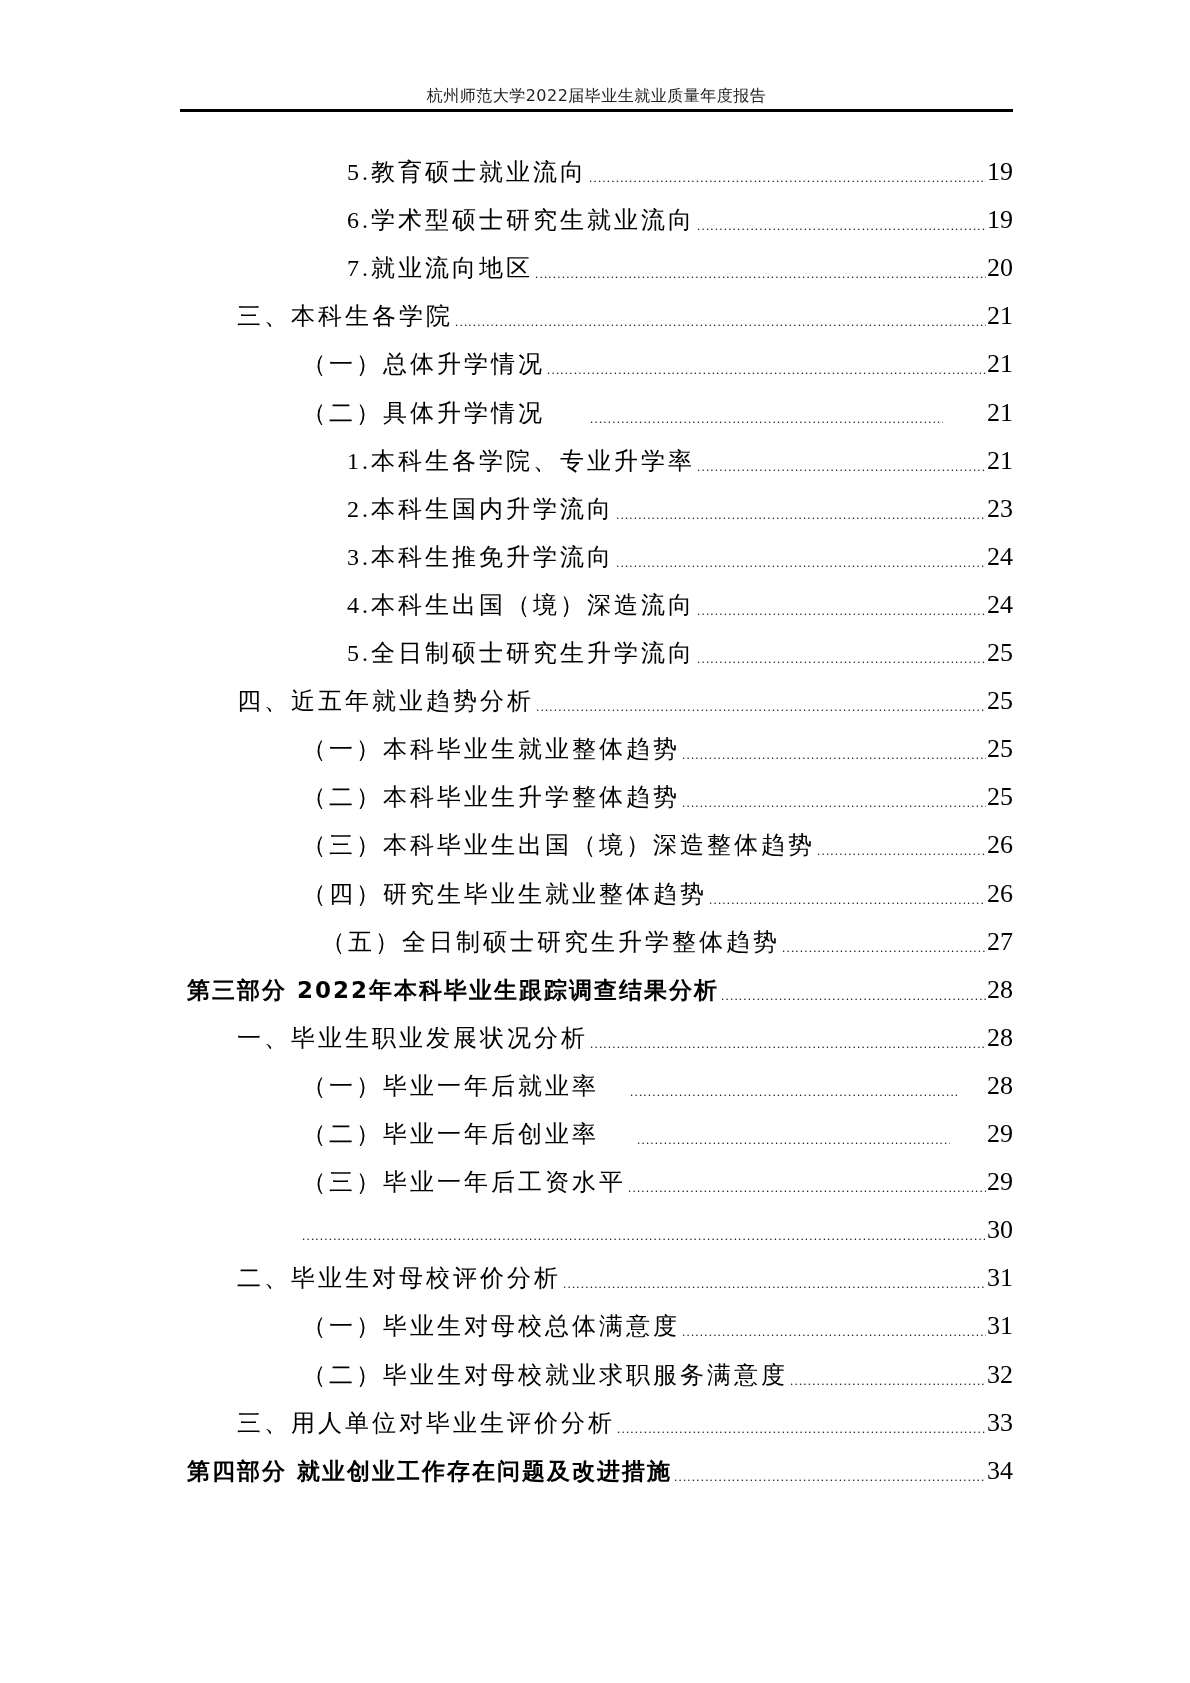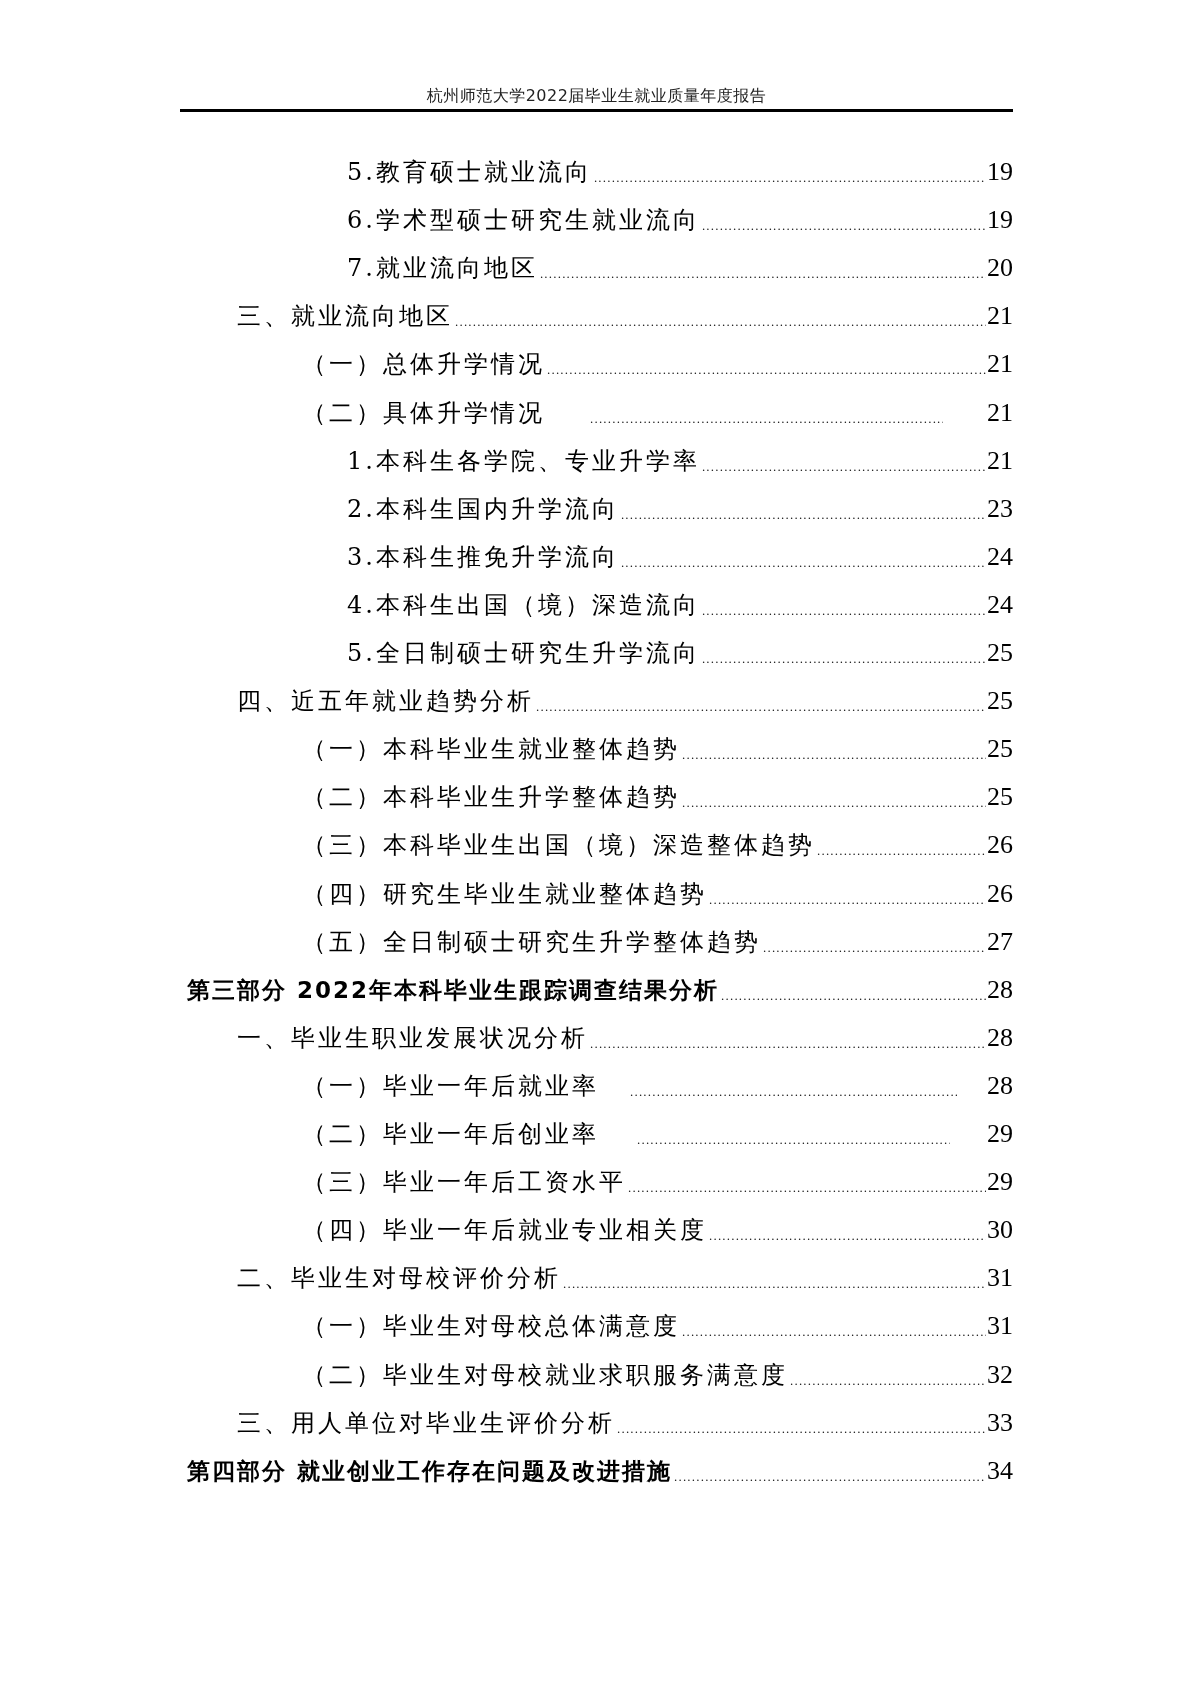--- a/index.html
+++ b/index.html
@@ -4,21 +4,21 @@
 <style>
   html, body { margin:0; padding:0; background:#ffffff; }
   body { width:1190px; height:1683px; position:relative; overflow:hidden;
          font-family:"DejaVu Serif","Liberation Serif",serif; color:#000; }
   .header { position:absolute; left:180px; top:80px; width:833px; height:32px; }
   .header-title { position:absolute; left:0; right:0; top:6px; text-align:center;
                   font-family:"DejaVu Sans","Liberation Sans",sans-serif; font-size:16px; color:#222; letter-spacing:0.5px; }
   .header-rule { position:absolute; left:0; right:0; top:29px; height:2.5px; background:#000; }
   .toc { position:absolute; left:0; top:0; width:1190px; }
   .entry { position:absolute; right:177px; height:34px; display:flex; align-items:flex-end; font-size:24px; line-height:34px; }
-  .entry .label { white-space:nowrap; letter-spacing:3px; padding-right:2px; }
+  .entry .label { white-space:nowrap; letter-spacing:3px; padding-right:2px;font-family:Liberation Serif, serif; }
   .entry .leader { flex:1; height:34px; position:relative; overflow:hidden; }
   .entry .leader::after { content:"....................................................................................................................................................................................................................";
         position:absolute; left:0; bottom:5px; font-size:13px; line-height:13px; letter-spacing:1.2px; white-space:nowrap; color:#222; font-family:"Liberation Serif",serif; }
   .entry .page { white-space:nowrap; font-family:"Liberation Serif",serif; font-size:26px; padding-left:1px; }
   .entry.bold .label { font-weight:bold; letter-spacing:2px; font-family:"DejaVu Sans","Liberation Sans",sans-serif; font-size:23px;margin-left:7px; }
   .lvl0 { left:180px; }
   .lvl1 { left:237px; }
   .lvl2 { left:302px; }
   .lvl3 { left:347px; }
 </style>
@@ -40,21 +40,21 @@
       <span class="label">6.学术型硕士研究生就业流向</span>
       <span class="leader"></span>
       <span class="page">19</span>
     </div>
     <div class="entry lvl3" style="top: 251.2px;">
       <span class="label">7.就业流向地区</span>
       <span class="leader"></span>
       <span class="page">20</span>
     </div>
     <div class="entry lvl1" style="top: 299.3px;">
-      <span class="label">三、就业流向地区</span>
+      <span class="label">三、本科生各学院</span>
       <span class="leader"></span>
       <span class="page">21</span>
     </div>
     <div class="entry lvl2" style="top: 347.4px;">
       <span class="label">（一）总体升学情况</span>
       <span class="leader"></span>
       <span class="page">21</span>
     </div>
     <div class="entry lvl2" style="top: 395.5px; gap: 43px;">
       <span class="label">（二）具体升学情况</span>
@@ -104,21 +104,21 @@
     <div class="entry lvl2" style="top: 828.4px;">
       <span class="label">（三）本科毕业生出国（境）深造整体趋势</span>
       <span class="leader"></span>
       <span class="page">26</span>
     </div>
     <div class="entry lvl2" style="top: 876.5px;">
       <span class="label">（四）研究生毕业生就业整体趋势</span>
       <span class="leader"></span>
       <span class="page">26</span>
     </div>
-    <div class="entry lvl2" style="top: 924.6px;">
+    <div class="entry lvl2" style="top: 924.6px; margin-left: 19px;">
       <span class="label">（五）全日制硕士研究生升学整体趋势</span>
       <span class="leader"></span>
       <span class="page">27</span>
     </div>
     <div class="entry lvl0 bold" style="top: 972.7px;">
       <span class="label">第三部分 2022年本科毕业生跟踪调查结果分析</span>
       <span class="leader"></span>
       <span class="page">28</span>
     </div>
     <div class="entry lvl1" style="top: 1020.8px;">
@@ -135,21 +135,20 @@
       <span class="label">（二）毕业一年后创业率</span>
       <span class="leader"></span>
       <span class="page">29</span>
     </div>
     <div class="entry lvl2" style="top: 1165.1px;">
       <span class="label">（三）毕业一年后工资水平</span>
       <span class="leader"></span>
       <span class="page">29</span>
     </div>
     <div class="entry lvl2" style="top: 1213.2px;">
-      <span class="label">（四）毕业一年后就业专业相关度</span>
       <span class="leader"></span>
       <span class="page">30</span>
     </div>
     <div class="entry lvl1" style="top: 1261.3px;">
       <span class="label">二、毕业生对母校评价分析</span>
       <span class="leader"></span>
       <span class="page">31</span>
     </div>
     <div class="entry lvl2" style="top: 1309.4px;">
       <span class="label">（一）毕业生对母校总体满意度</span>

